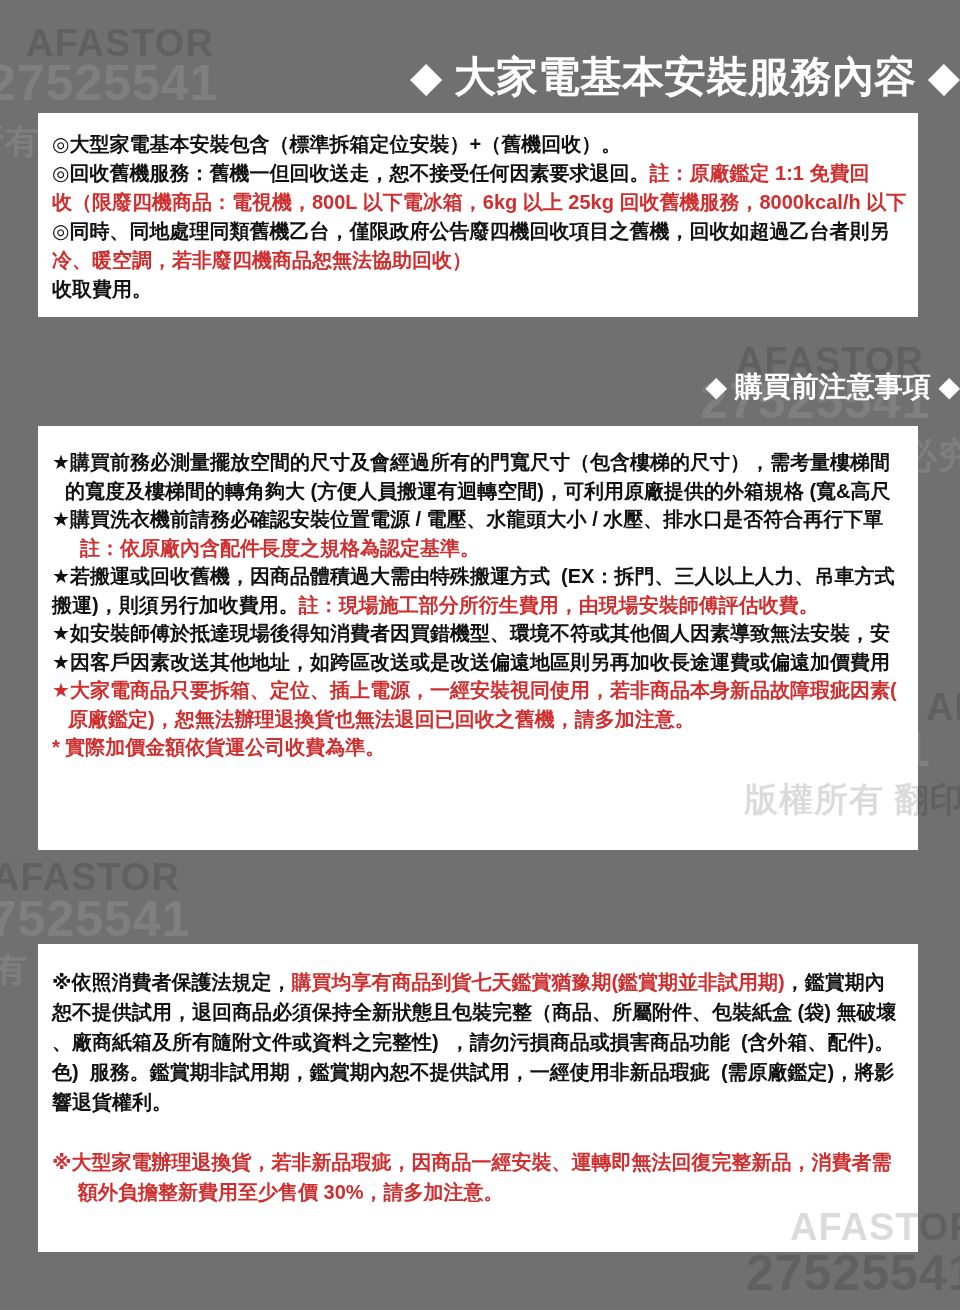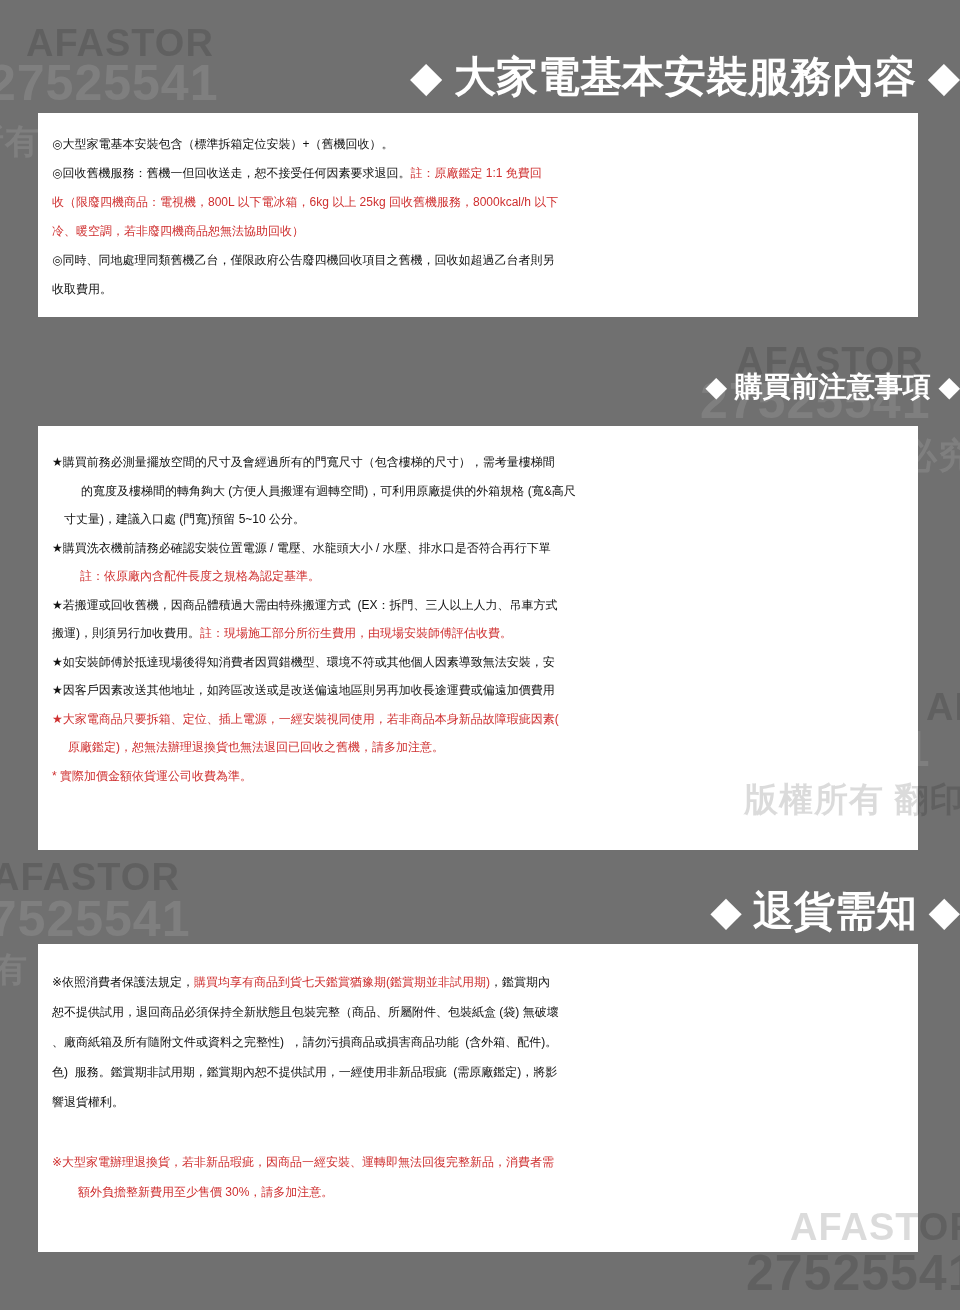--- a/index.html
+++ b/index.html
@@ -17,21 +17,21 @@
   .sec-title{position:absolute;left:0;width:100%;margin:0;text-align:right;z-index:1;
              color:var(--title);font-weight:bold;line-height:50px;white-space:pre;}
   .t1{top:52px;font-size:42px;}
   .t2{top:362px;font-size:28px;}
   .t3{top:886px;font-size:41px;}
   .box{position:absolute;left:38px;width:880px;background:var(--panel);z-index:1;
        overflow:hidden;box-sizing:border-box;}
   .box1{top:113px;height:204px;padding:17px 6px 0 14px;}
   .box2{top:426px;height:424px;padding:22px 6px 0 14px;}
   .box3{top:944px;height:308px;padding:23px 6px 0 14px;}
-  .line{white-space:pre;font-size:12px;color:var(--ink);}
+  .line{white-space:pre;font-size:20px;color:var(--ink);font-weight:bold;}
   .box1 .line{line-height:29px;}
   .box2 .line{line-height:28.5px;}
   .box3 .line{line-height:30px;}
   .line .red{color:var(--red);}
 </style>
 </head>
 <body>
 
 <div class="screen">
   <div class="wm-layer">
@@ -47,42 +47,40 @@
       <span class="wm light" style="left: -40px; top: 894px; font-size: 50px;">27525541</span>
       <span class="wm light" style="left: -112px; top: 952px; font-size: 34px;">版權所有 翻印必究</span>
       <span class="wm dark" style="left: 746px; top: 1248px; font-size: 50px;">27525541</span>
     </div>
 
   <h1 class="sec-title t1">◆ 大家電基本安裝服務內容 ◆</h1>
   <div class="box box1">
       <div class="line"><span>◎大型家電基本安裝包含（標準拆箱定位安裝）+（舊機回收）。</span></div>
       <div class="line"><span>◎回收舊機服務：舊機一但回收送走，恕不接受任何因素要求退回。</span><span class="red">註：原廠鑑定 1:1 免費回</span></div>
       <div class="line"><span class="red">收（限廢四機商品：電視機，800L 以下電冰箱，6kg 以上 25kg 回收舊機服務，8000kcal/h 以下</span></div>
+      <div class="line"><span>◎同時、同地處理同類舊機乙台，僅限政府公告廢四機回收項目之舊機，回收如超過乙台者則另</span></div>
       <div class="line"><span class="red">冷、暖空調，若非廢四機商品恕無法協助回收）</span></div>
-      <div class="line"><span>◎同時、同地處理同類舊機乙台，僅限政府公告廢四機回收項目之舊機，回收如超過乙台者則另</span></div>
       <div class="line"><span>收取費用。</span></div>
     </div>
 
   <h1 class="sec-title t2">◆ 購買前注意事項 ◆</h1>
   <div class="box box2">
       <div class="line"><span>★購買前務必測量擺放空間的尺寸及會經過所有的門寬尺寸（包含樓梯的尺寸），需考量樓梯間</span></div>
-      <div class="line" style="margin-left: 29px;"><span>的寬度及樓梯間的轉角夠大 (方便人員搬運有迴轉空間)，可利用原廠提供的外箱規格 (寬&amp;高尺</span></div>
-      <div class="line" style="margin-left: 12px;"><span>寸丈量)，建議入口處 (門寬)預留 5~10 公分。</span></div>
+      <div class="line" style="margin-left: 13px;"><span>的寬度及樓梯間的轉角夠大 (方便人員搬運有迴轉空間)，可利用原廠提供的外箱規格 (寬&amp;高尺</span></div>
       <div class="line"><span>★購買洗衣機前請務必確認安裝位置電源 / 電壓、水龍頭大小 / 水壓、排水口是否符合再行下單</span></div>
       <div class="line" style="margin-left: 28px;"><span class="red">註：依原廠內含配件長度之規格為認定基準。</span></div>
       <div class="line"><span>★若搬運或回收舊機，因商品體積過大需由特殊搬運方式  (EX：拆門、三人以上人力、吊車方式</span></div>
       <div class="line"><span>搬運)，則須另行加收費用。</span><span class="red">註：現場施工部分所衍生費用，由現場安裝師傅評估收費。</span></div>
       <div class="line"><span>★如安裝師傅於抵達現場後得知消費者因買錯機型、環境不符或其他個人因素導致無法安裝，安</span></div>
       <div class="line"><span>★因客戶因素改送其他地址，如跨區改送或是改送偏遠地區則另再加收長途運費或偏遠加價費用</span></div>
       <div class="line"><span class="red">★大家電商品只要拆箱、定位、插上電源，一經安裝視同使用，若非商品本身新品故障瑕疵因素(</span></div>
       <div class="line" style="margin-left: 16px;"><span class="red">原廠鑑定)，恕無法辦理退換貨也無法退回已回收之舊機，請多加注意。</span></div>
       <div class="line"><span class="red">* 實際加價金額依貨運公司收費為準。</span></div>
     </div>
 
-  <h1 class="sec-title t3">◆ 退貨需知 ◆</h1>
   <div class="box box3">
       <div class="line"><span>※依照消費者保護法規定，</span><span class="red">購買均享有商品到貨七天鑑賞猶豫期(鑑賞期並非試用期)</span><span>，鑑賞期內</span></div>
       <div class="line"><span>恕不提供試用，退回商品必須保持全新狀態且包裝完整（商品、所屬附件、包裝紙盒 (袋) 無破壞</span></div>
       <div class="line"><span>、廠商紙箱及所有隨附文件或資料之完整性)  ，請勿污損商品或損害商品功能  (含外箱、配件)。</span></div>
       <div class="line"><span>色)  服務。鑑賞期非試用期，鑑賞期內恕不提供試用，一經使用非新品瑕疵  (需原廠鑑定)，將影</span></div>
       <div class="line"><span>響退貨權利。</span></div>
       <div class="line">&nbsp;</div>
       <div class="line"><span class="red">※大型家電辦理退換貨，若非新品瑕疵，因商品一經安裝、運轉即無法回復完整新品，消費者需</span></div>
       <div class="line" style="margin-left: 26px;"><span class="red">額外負擔整新費用至少售價 30%，請多加注意。</span></div>
     </div>

